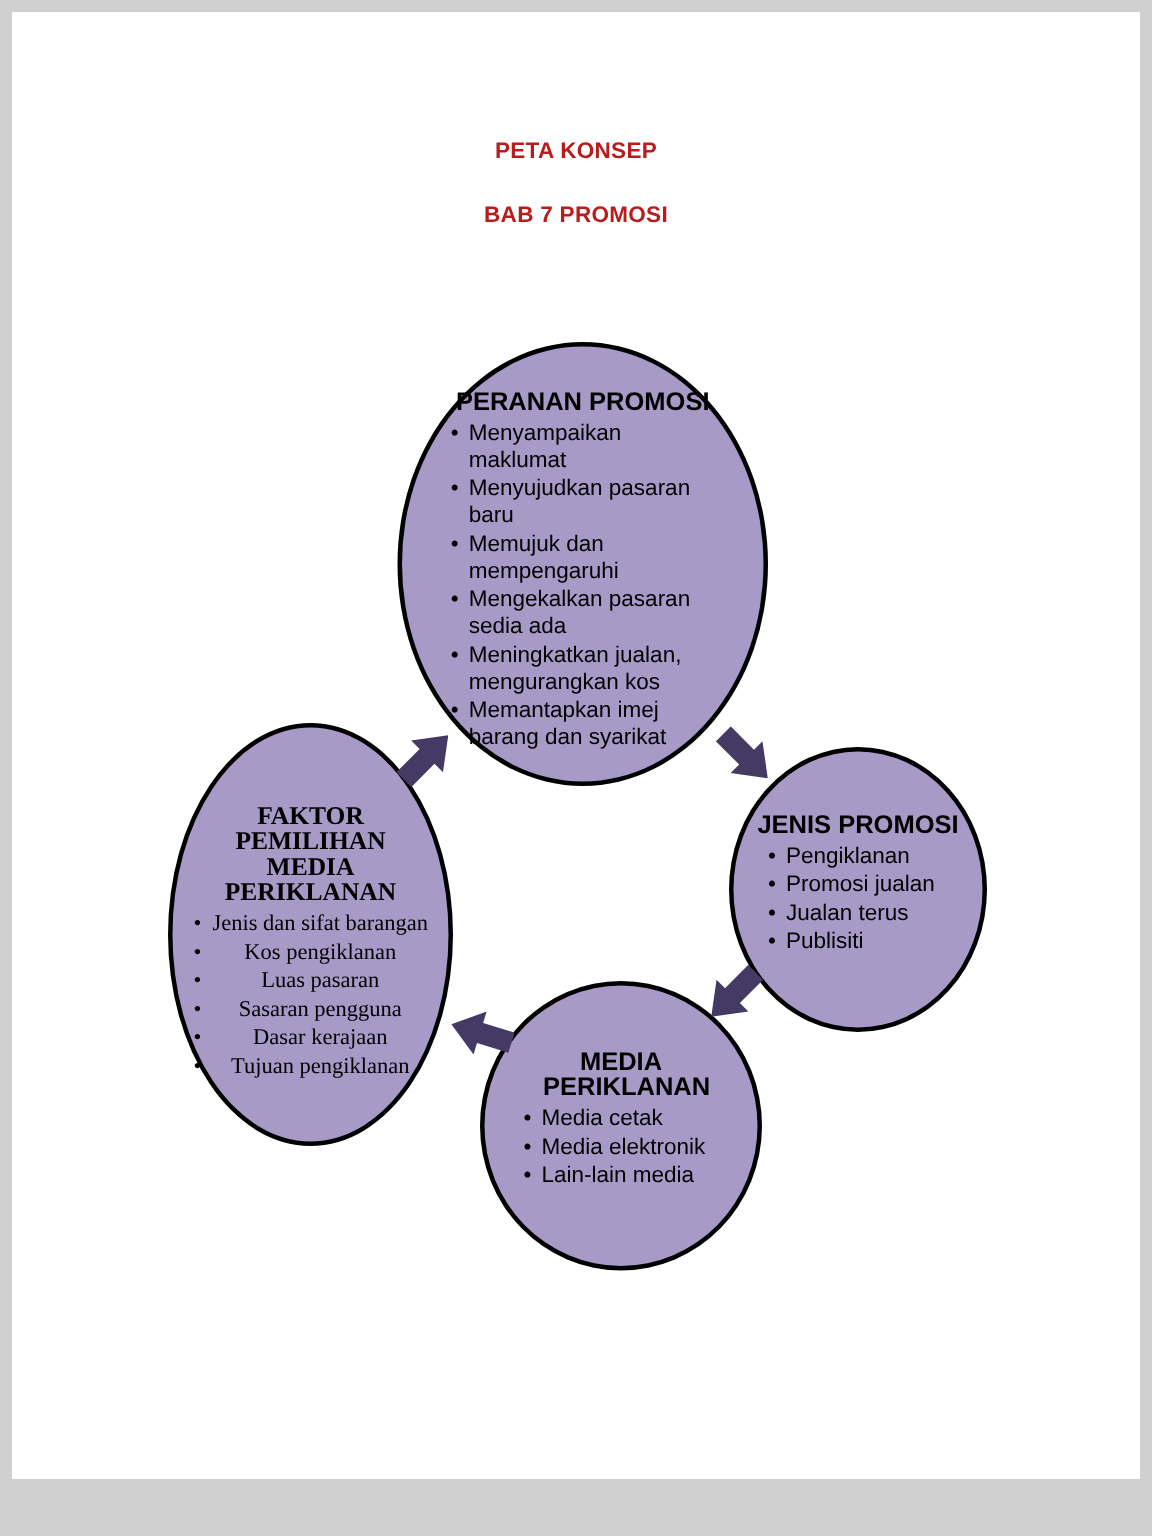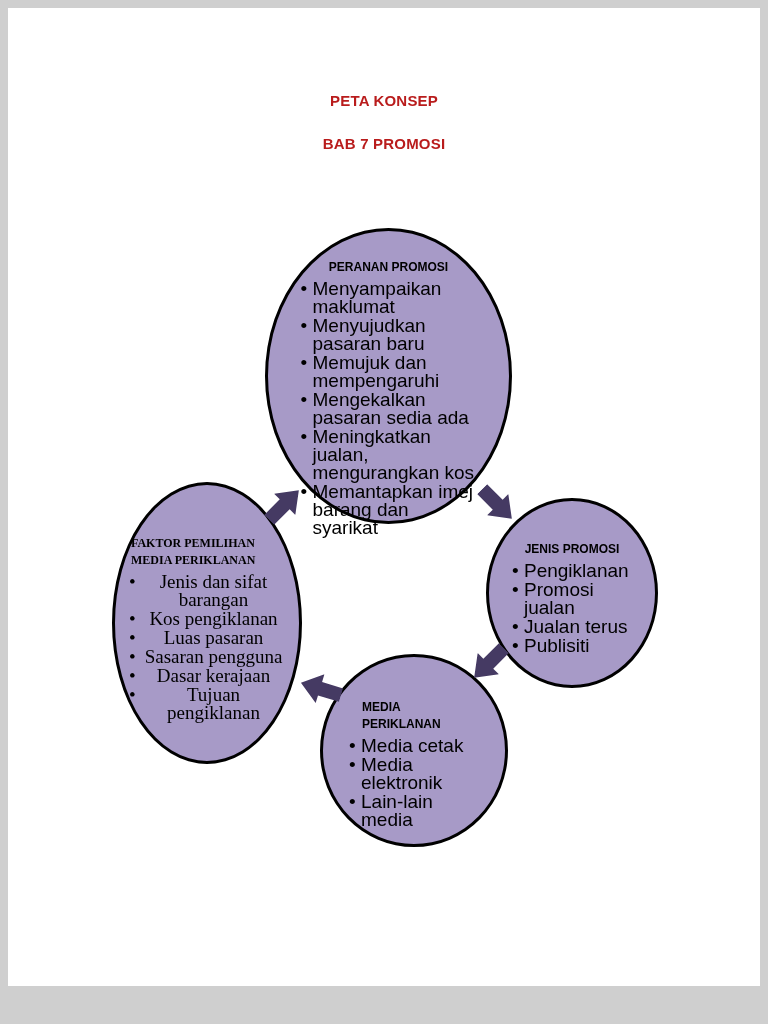--- a/index.html
+++ b/index.html
@@ -42,30 +42,30 @@
     background: var(--ellipse-fill, #a79ac7);
     border: 3px solid var(--ellipse-border, #000);
     border-radius: 50%;
     display: flex;
     flex-direction: column;
     align-items: center;
     color: #000;
   }
   .node-title {
     font-weight: bold;
-    font-size: 12px;
-    text-align: left;
+    font-size: 17px;
+    text-align: center;
     line-height: 17px;
     margin: 0 auto 3px auto;
   }
   .node-list {
     list-style: none;
     margin: 0;
     padding: 0;
-    font-size: 19px;
+    font-size: 15px;
     line-height: 18px;
   }
   .node-list li {
     position: relative;
     padding-left: 13px;
     margin: 1px 0;
   }
   .node-list li::before {
     content: "\2022";
     position: absolute;

